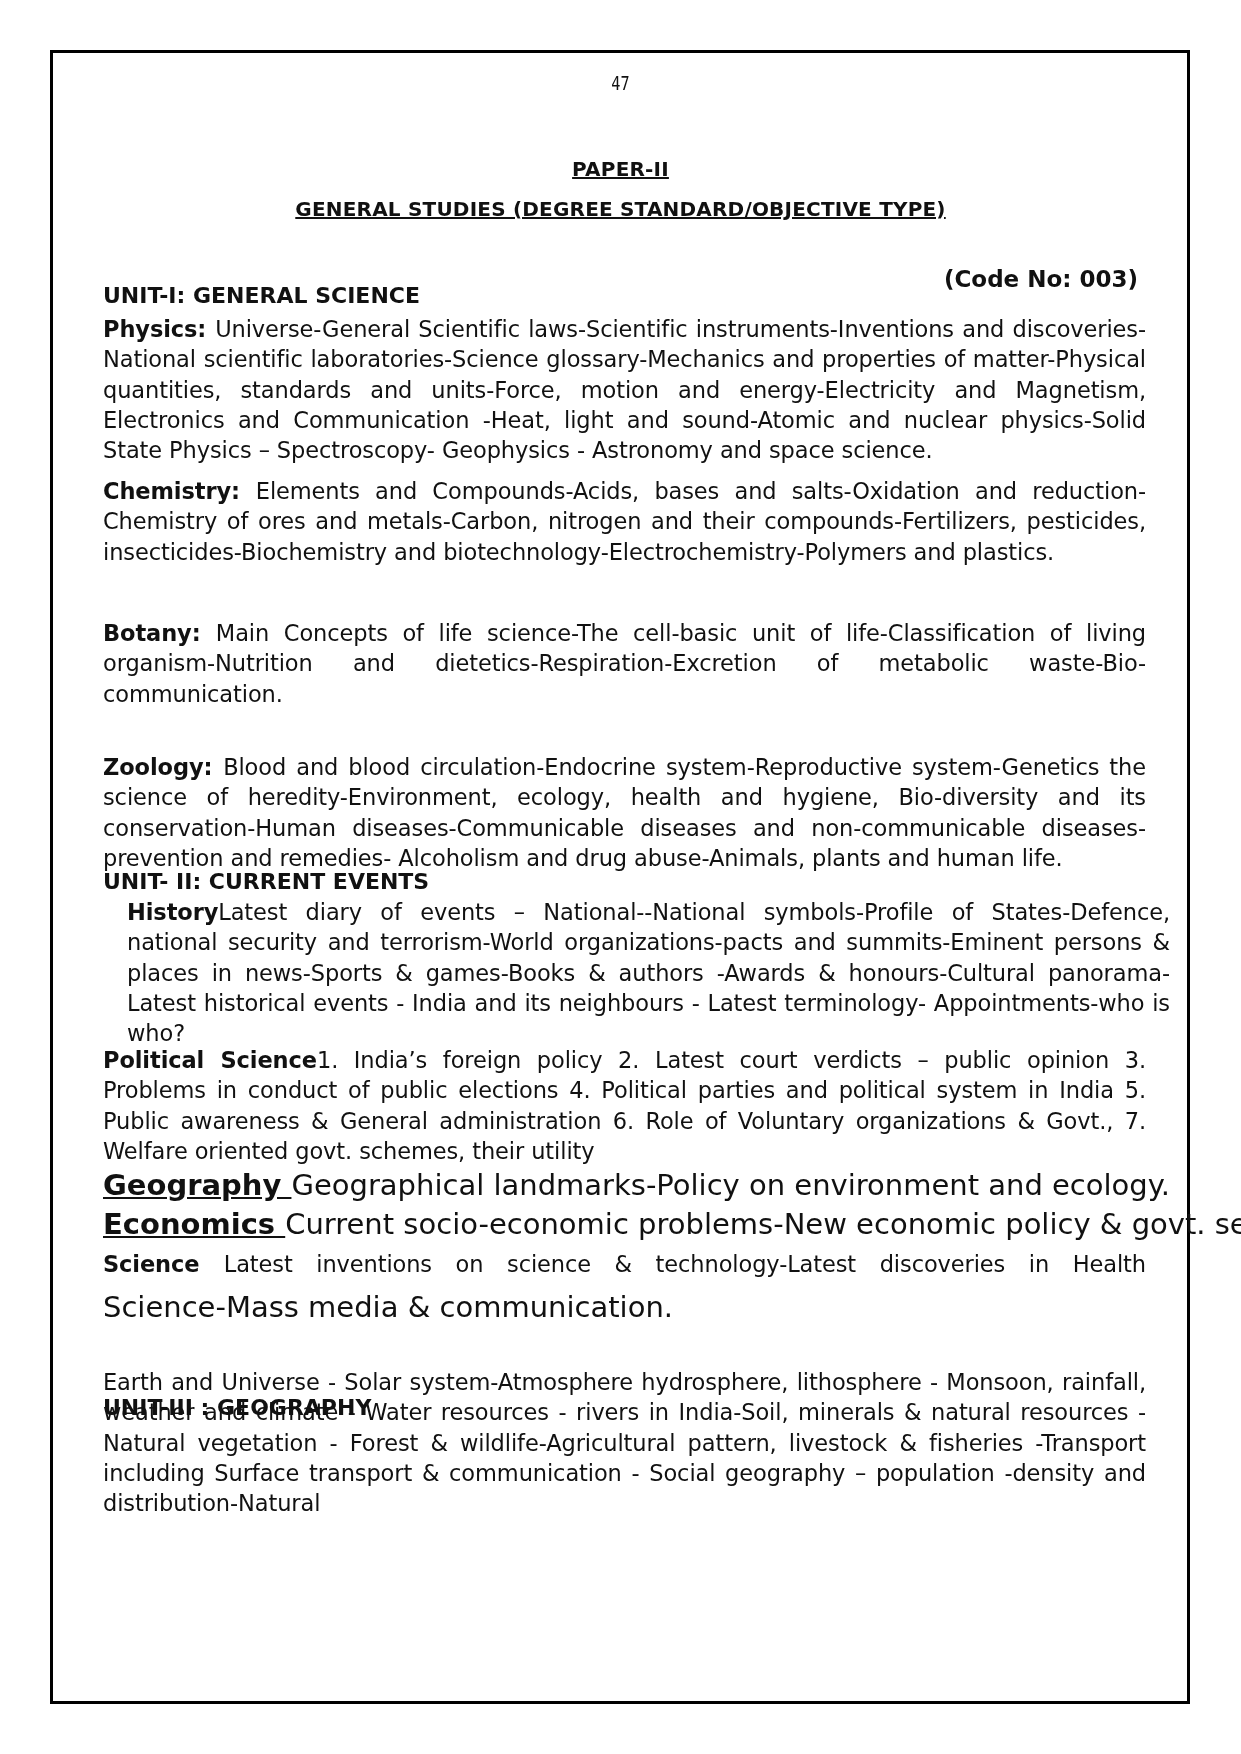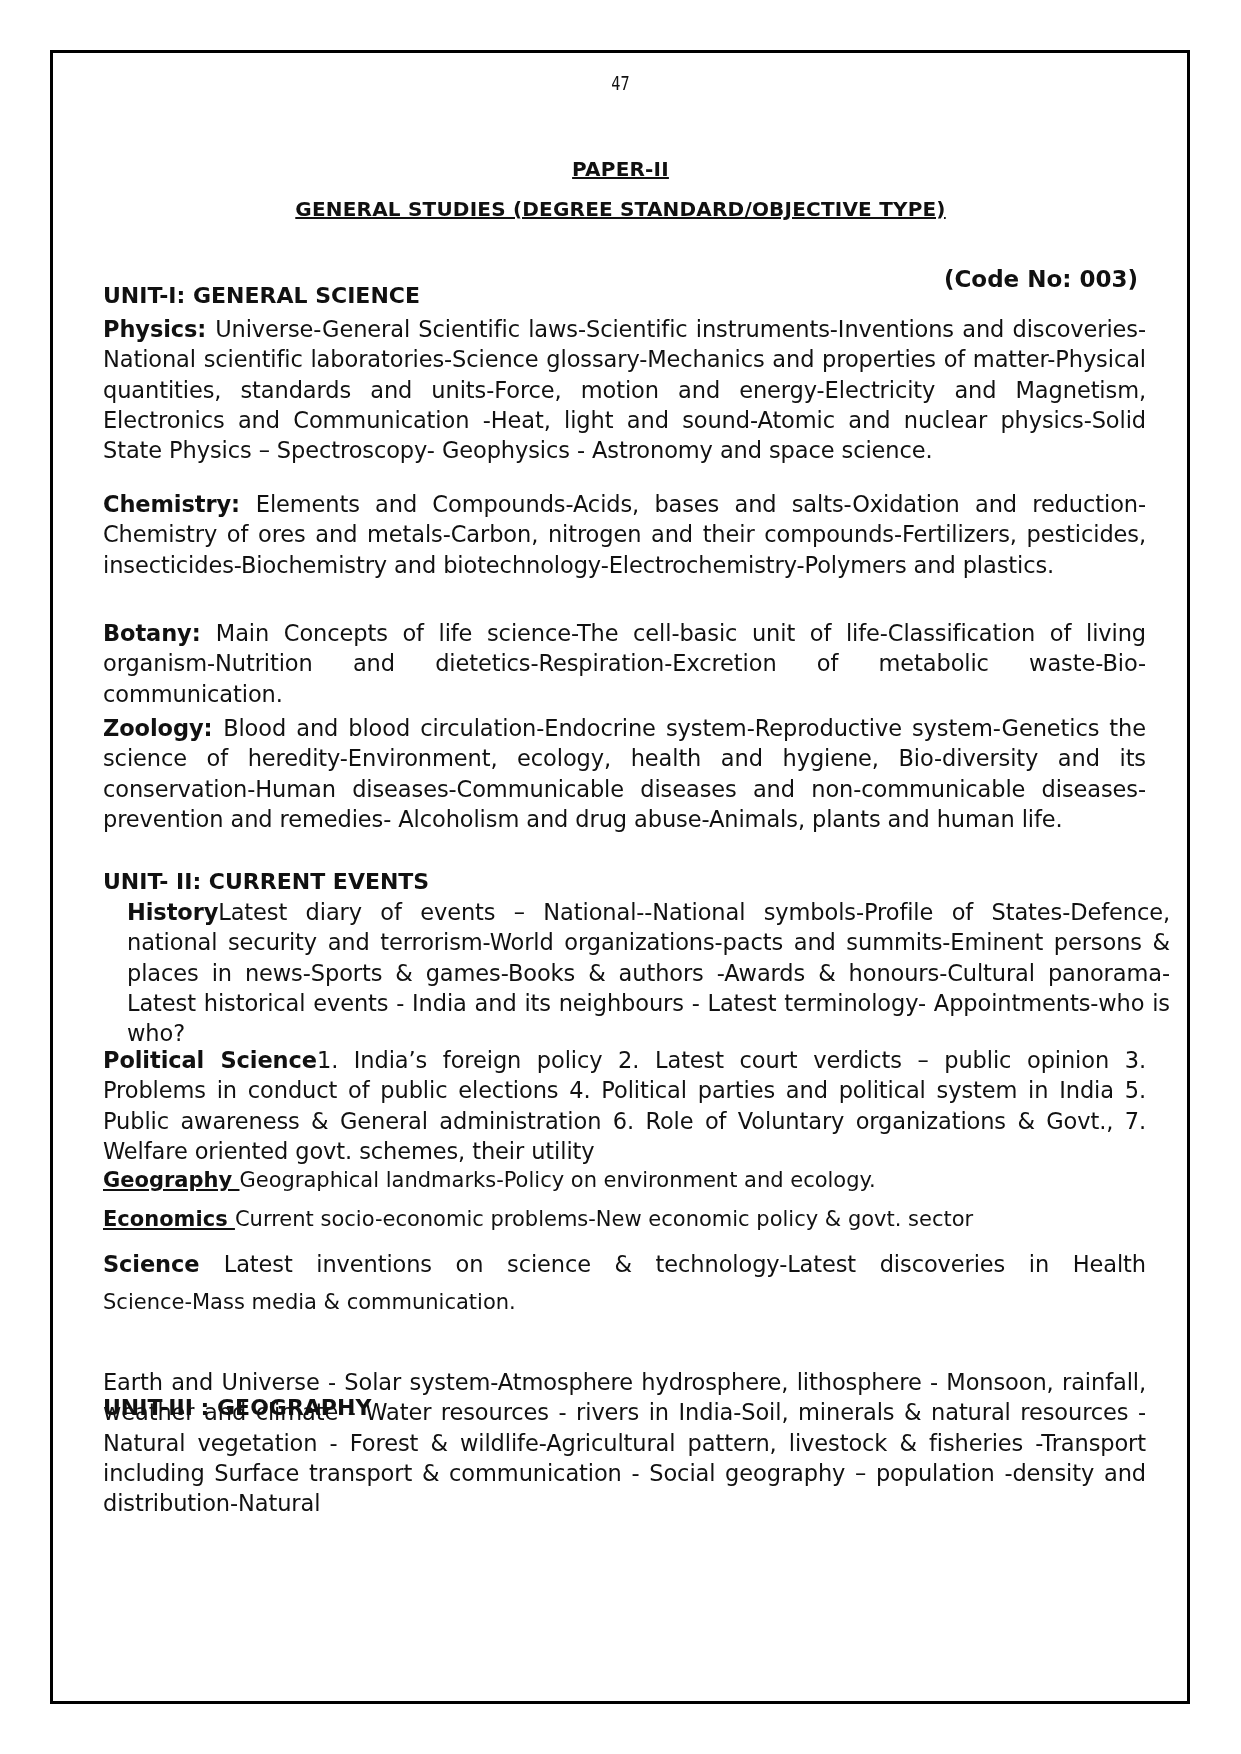--- a/index.html
+++ b/index.html
@@ -9,49 +9,49 @@
            border:3px solid #000; box-sizing:content-box; }
   .pageno { position:absolute; top:72px; left:0; width:100%; text-align:center;
             font-family:"DejaVu Sans Mono", monospace; font-size:19px; transform:scaleX(0.8); }
   .title { position:absolute; left:0; width:1241px; text-align:center; font-weight:bold;
            font-size:20px; text-decoration:underline; letter-spacing:0.2px; }
   .code { position:absolute; right:103px; top:266px; font-weight:bold; font-size:23px; }
   .unit { position:absolute; left:103px; font-weight:bold; font-size:22px;margin-top:12px; }
   .para { position:absolute; left:103px; width:1043px; font-size:22.5px; line-height:30.3px;
           text-align:justify; letter-spacing:-0.1px; }
   .para .lbl { font-weight:bold; }
-  .single { position:absolute; left:103px; font-size:21px; white-space:nowrap; }
+  .single { position:absolute; left:103px; font-size:29px; white-space:nowrap; }
   .single .lbl { font-weight:bold; text-decoration:underline; }
 </style>
 </head>
 <body>
 
 <div class="frame"></div>
 
 <div class="pageno">47</div>
 
 <div class="title" style="top:157px;">PAPER-II</div>
 <div class="title" style="top:197px;">GENERAL STUDIES (DEGREE STANDARD/OBJECTIVE TYPE)</div>
 <div class="code">(Code No: 003)</div>
 
 <div class="unit" style="top:271px;">UNIT-I: GENERAL SCIENCE</div>
 
 <div class="para" style="top:314px;">
   <span class="lbl">Physics: </span><span>Universe-General Scientific laws-Scientific instruments-Inventions and discoveries-National scientific laboratories-Science glossary-Mechanics and properties of matter-Physical quantities, standards and units-Force, motion and energy-Electricity and Magnetism, Electronics and Communication -Heat, light and sound-Atomic and nuclear physics-Solid State Physics – Spectroscopy- Geophysics - Astronomy and space science.</span>
 </div>
 
-<div class="para" style="top:489px;">
+<div class="para" style="top:476px;">
   <span class="lbl">Chemistry: </span><span>Elements and Compounds-Acids, bases and salts-Oxidation and reduction-Chemistry of ores and metals-Carbon, nitrogen and their compounds-Fertilizers, pesticides, insecticides-Biochemistry and biotechnology-Electrochemistry-Polymers and plastics.</span>
 </div>
 
 <div class="para" style="top:618px;">
   <span class="lbl">Botany: </span><span>Main Concepts of life science-The cell-basic unit of life-Classification of living organism-Nutrition and dietetics-Respiration-Excretion of metabolic waste-Bio-communication.</span>
 </div>
 
-<div class="para" style="top:713px;">
+<div class="para" style="top:752px;">
   <span class="lbl">Zoology: </span><span>Blood and blood circulation-Endocrine system-Reproductive system-Genetics the science of heredity-Environment, ecology, health and hygiene, Bio-diversity and its conservation-Human diseases-Communicable diseases and non-communicable diseases- prevention and remedies- Alcoholism and drug abuse-Animals, plants and human life.</span>
 </div>
 
 <div class="unit" style="top:857px;">UNIT- II: CURRENT EVENTS</div>
 
 <div class="para" style="top:897px;margin-left:24px;">
   <span class="lbl">History</span><span>Latest diary of events – National--National symbols-Profile of States-Defence, national security and terrorism-World organizations-pacts and summits-Eminent persons &amp; places in news-Sports &amp; games-Books &amp; authors -Awards &amp; honours-Cultural panorama-Latest historical events - India and its neighbours - Latest terminology- Appointments-who is who?</span>
 </div>
 
 <div class="para" style="top:1045px;">

